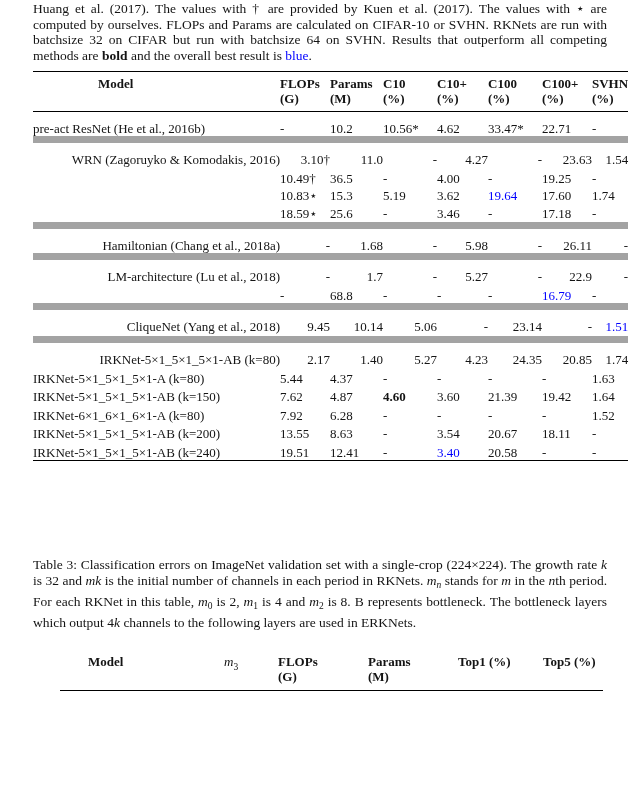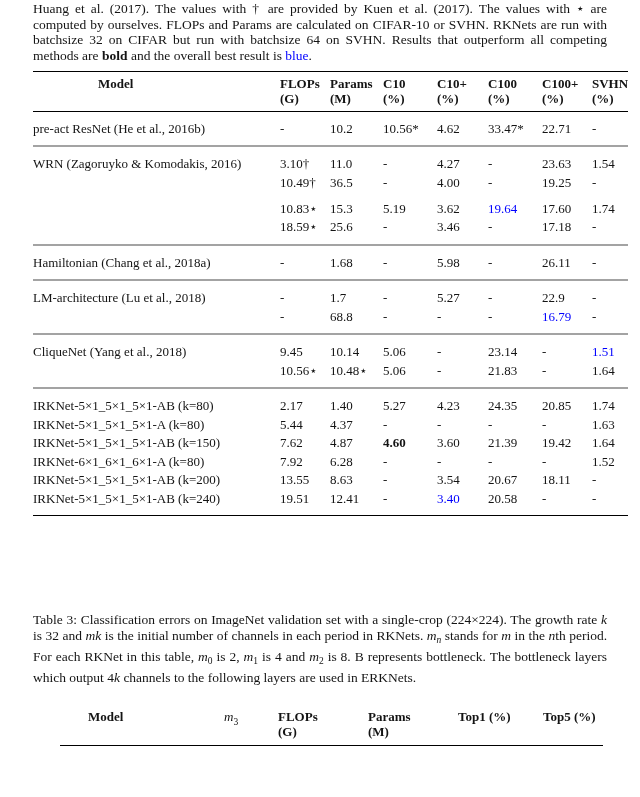--- a/index.html
+++ b/index.html
@@ -25,22 +25,22 @@
     border-top: 1px solid #000; border-bottom: 1px solid #000;
   }
   .t2 thead tr { border-bottom: 1px solid #000; }
   .t2 th {
     font-weight: bold; text-align: left; vertical-align: top;
     padding: 4px 0 5px; line-height: 15px;
   }
   .t2 th.c0 { padding-left: 65px; }
   .t2 td { padding: 1.5px 0; vertical-align: top; line-height: 15.5px; }
   .t2 tr.pad-top td { padding-top: 9px; }
-  .t2 tr.pad-bot td { padding-bottom: 9px; }
-  .t2 tr.g-first { border-top: 2px solid #a3a3a3; }
+  .t2 tr.pad-bot td { padding-bottom: 0; }
+  .t2 tr.g-first { border-top: 7px solid #a3a3a3; text-align: right; }
   .t2 .c0 { width: 247px; }
   .t2 .c1 { width: 50px; }
   .t2 .c2 { width: 53px; }
   .t2 .c3 { width: 54px; }
   .t2 .c4 { width: 51px; }
   .t2 .c5 { width: 54px; }
   .t2 .c6 { width: 50px; }
   .t2 .c7 { width: 36px; }
   .cell-bold { font-weight: bold; }
   .cell-blue { color: var(--blue, #0000ff); font-weight: normal; }
@@ -192,30 +192,20 @@
         <tr class="g-first pad-top">
           <td class="c0">CliqueNet (Yang et al., 2018)</td>
           <td class="c1">9.45</td>
           <td class="c2">10.14</td>
           <td class="c3">5.06</td>
           <td class="c4">-</td>
           <td class="c5">23.14</td>
           <td class="c6">-</td>
           <td class="c7 cell-blue">1.51</td>
         </tr>
-        <tr class="pad-bot">
-          <td class="c0"></td>
-          <td class="c1">10.56⋆</td>
-          <td class="c2">10.48⋆</td>
-          <td class="c3">5.06</td>
-          <td class="c4">-</td>
-          <td class="c5">21.83</td>
-          <td class="c6">-</td>
-          <td class="c7">1.64</td>
-        </tr>
         <tr class="g-first pad-top">
           <td class="c0">IRKNet-5×1_5×1_5×1-AB (k=80)</td>
           <td class="c1">2.17</td>
           <td class="c2">1.40</td>
           <td class="c3">5.27</td>
           <td class="c4">4.23</td>
           <td class="c5">24.35</td>
           <td class="c6">20.85</td>
           <td class="c7">1.74</td>
         </tr>

